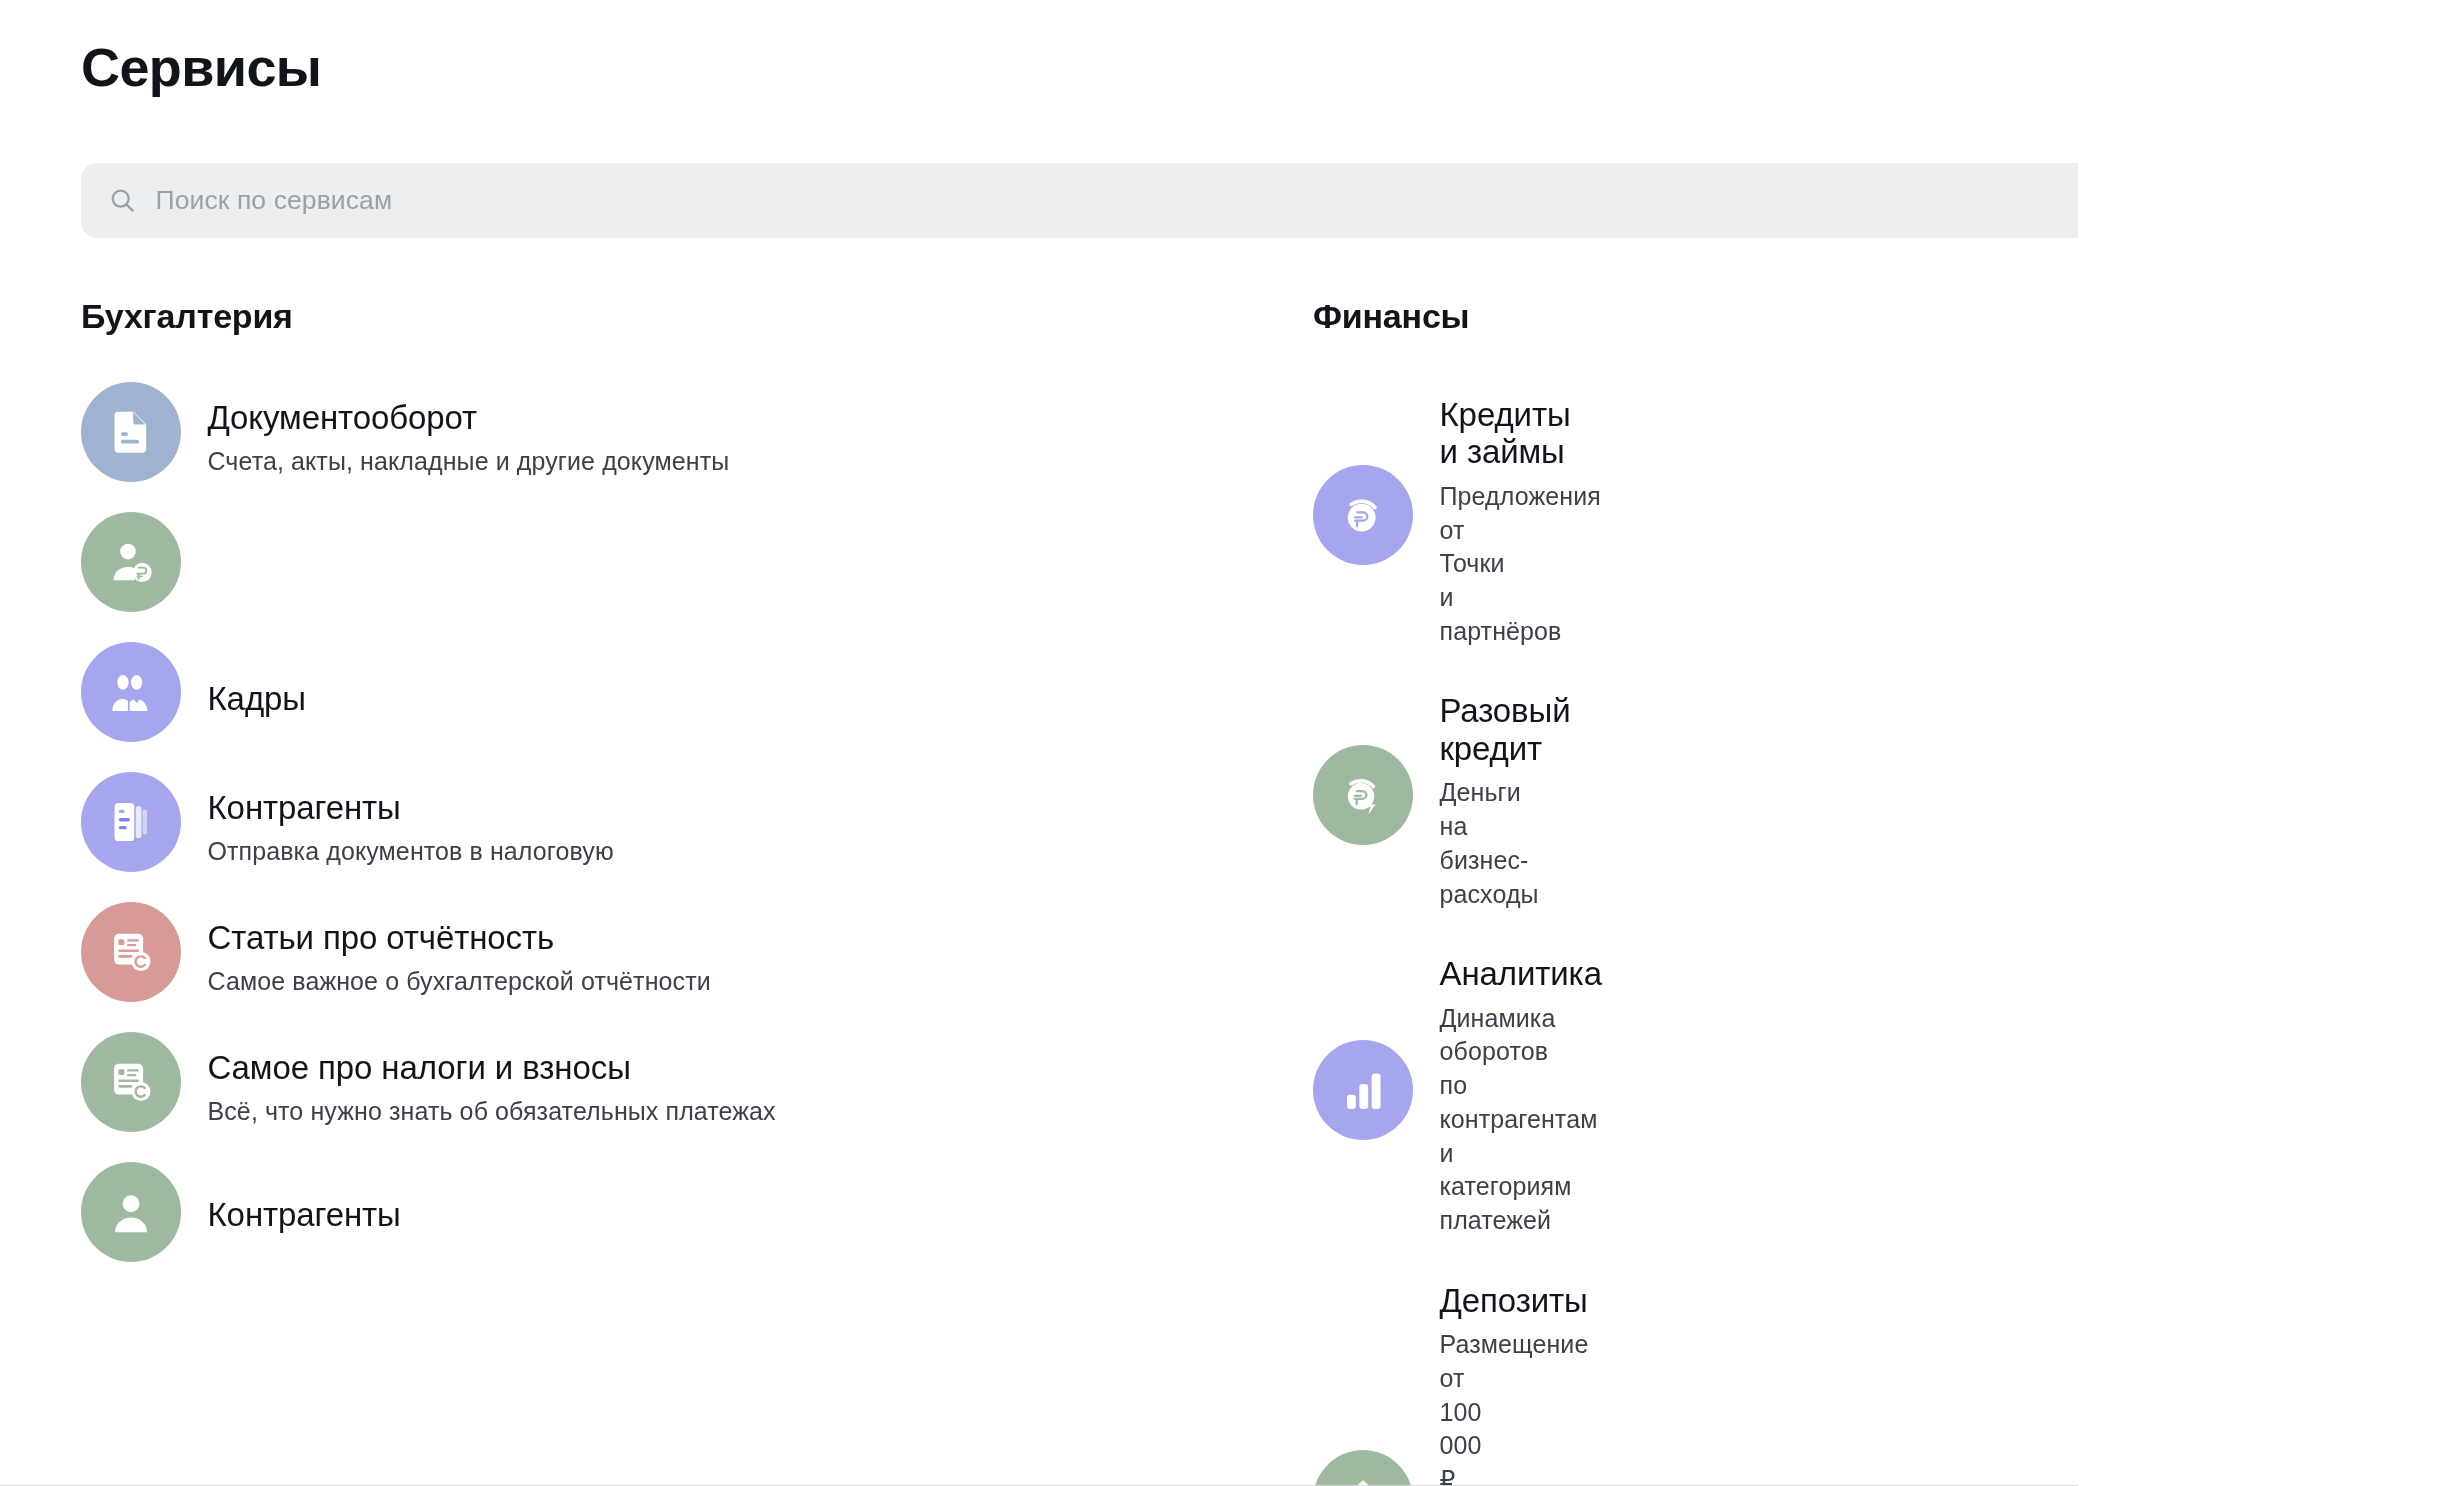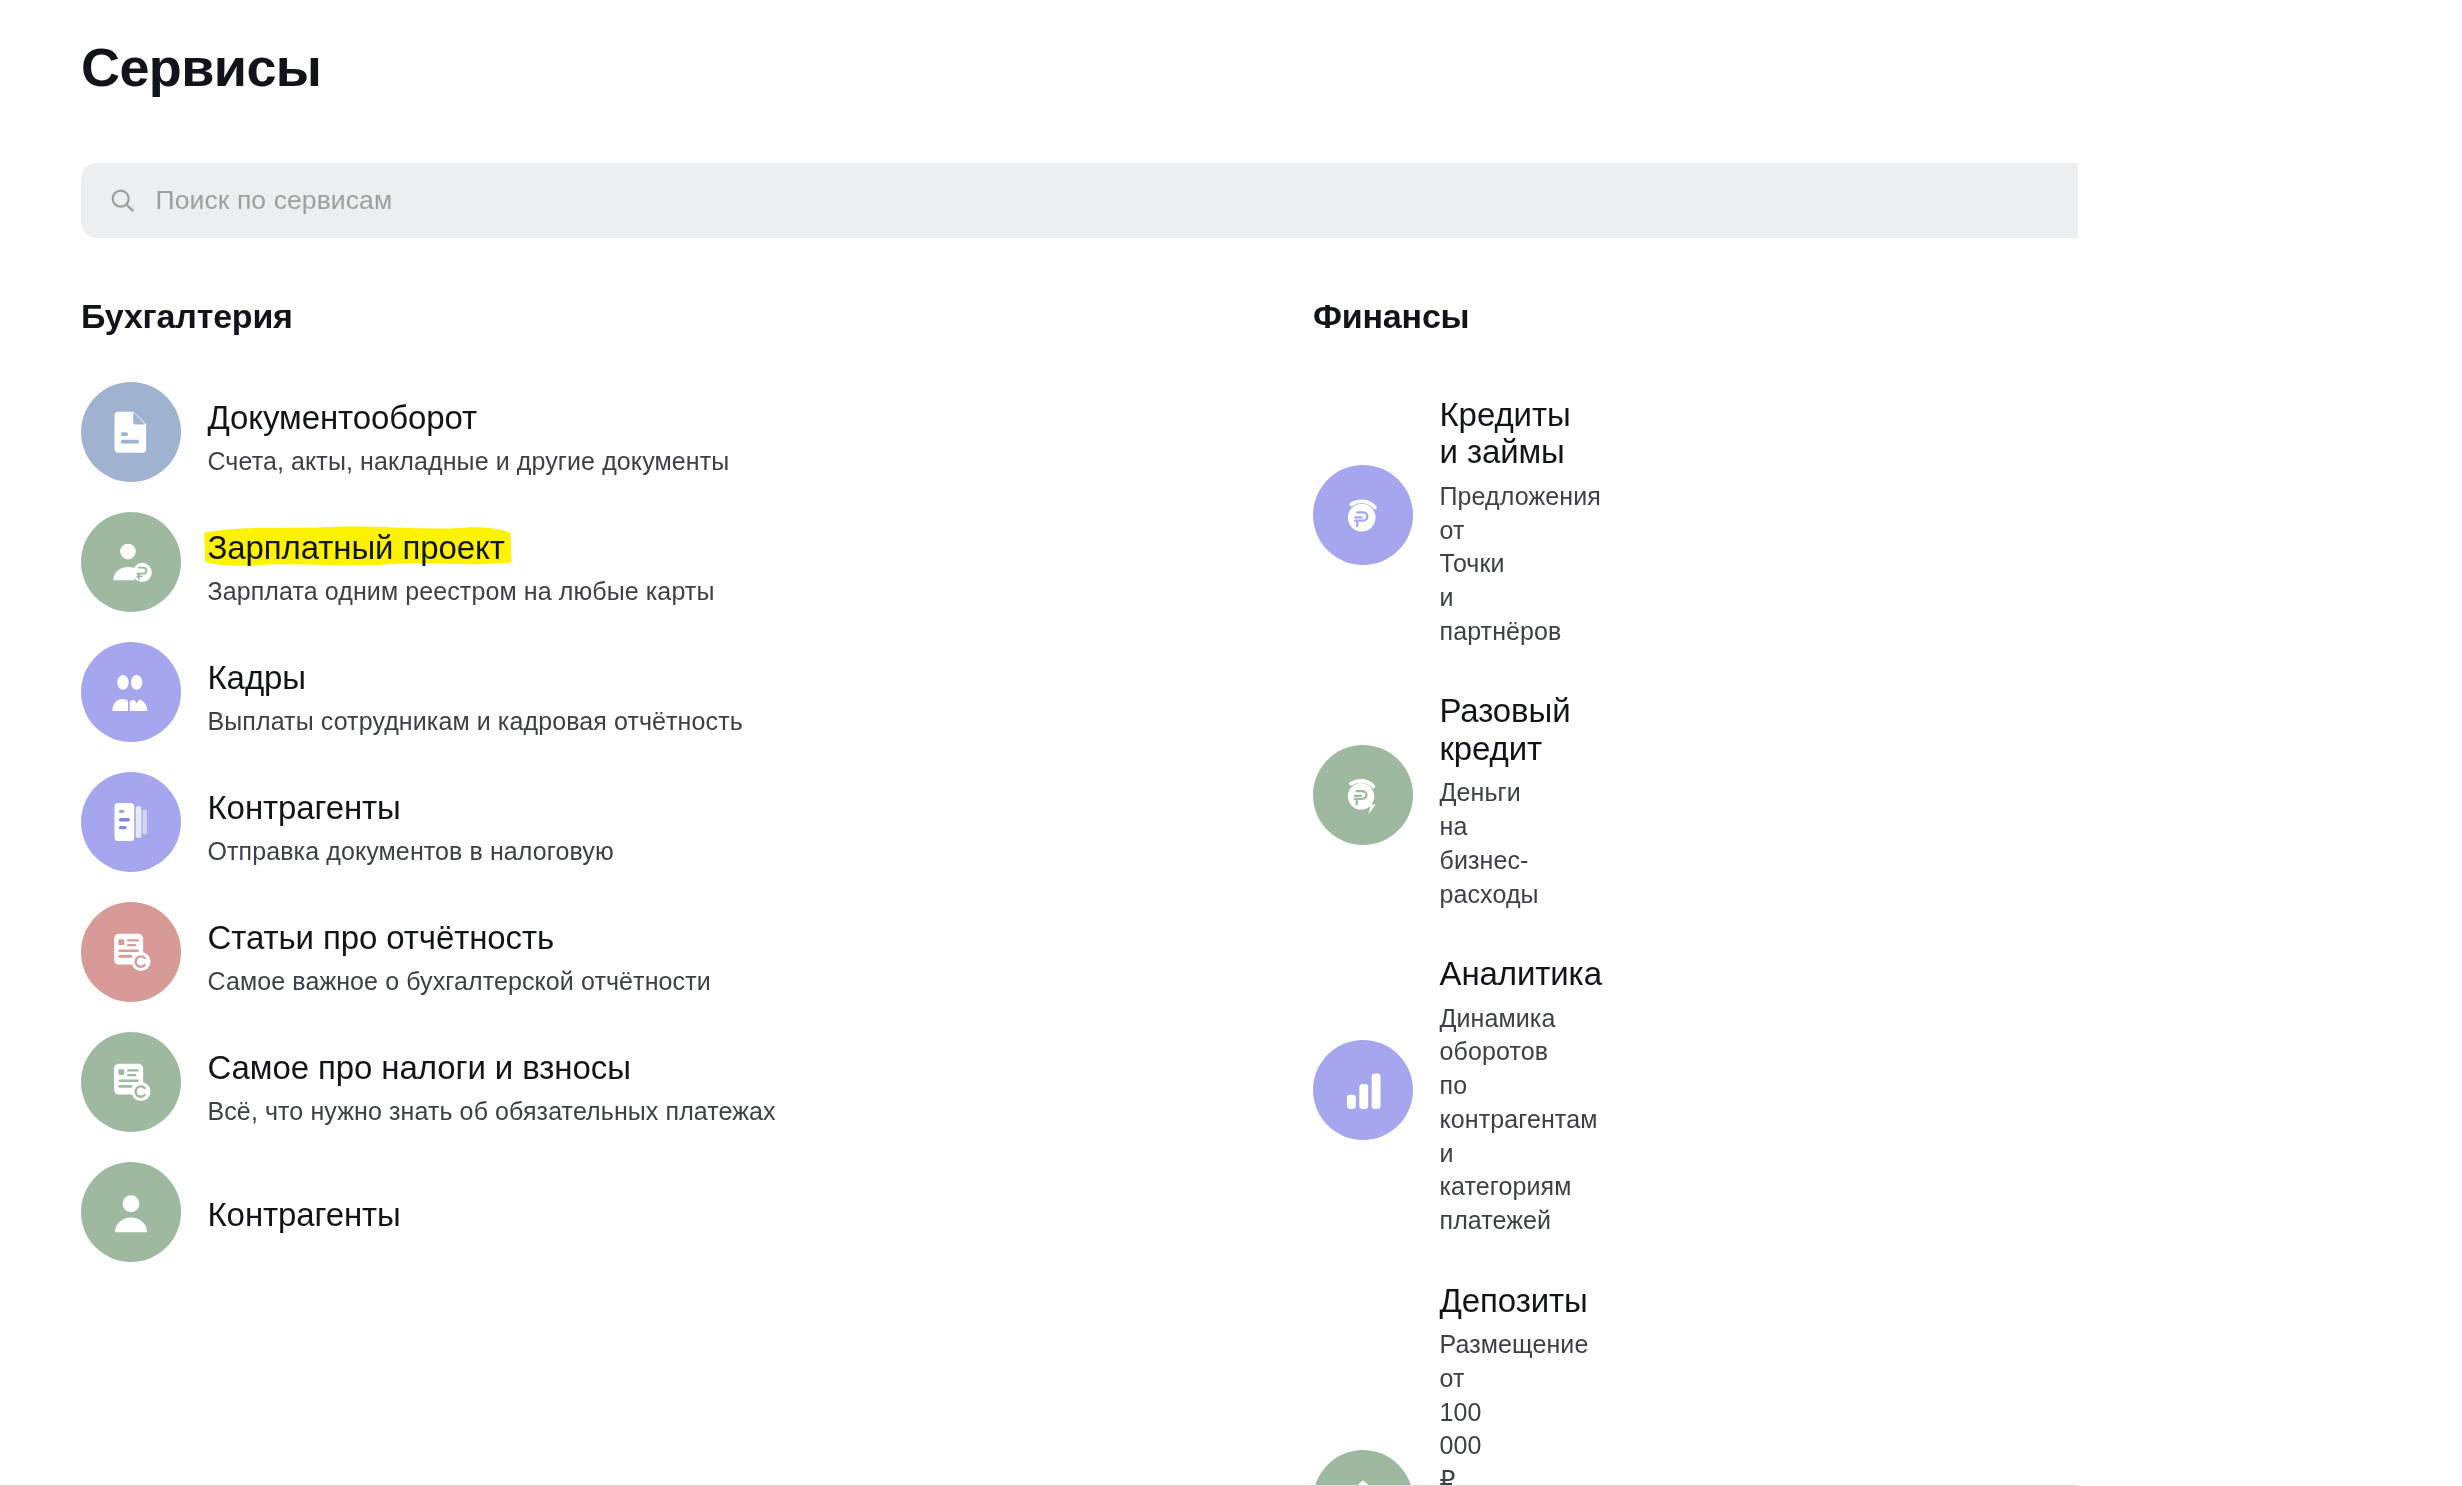--- a/index.html
+++ b/index.html
@@ -207,47 +207,34 @@
 
         <div class="service-item">
           <span class="service-icon" style="background:#9fb8a0;">
             <svg viewBox="0 0 24 24" fill="#ffffff">
               <circle cx="10.6" cy="7.2" r="3.6"></circle>
               <path d="M3.9 20.4c0-3.7 3-6.1 6.7-6.1 1.1 0 2.2.2 3.1.6v5.5H3.9z"></path>
               <circle cx="17.2" cy="16.8" r="4.4"></circle>
               <path d="M15.6 14.6h1.9c.9 0 1.6.6 1.6 1.4s-.7 1.4-1.6 1.4h-1.9m0 0v2.4m-.7-2.4h2.1m-2.1 1.2h2.1" stroke="#9fb8a0" stroke-width="0.85" fill="none" stroke-linecap="round"></path>
             </svg>
           </span>
-          <div class="service-text">
-            <div class="service-title highlighted">
-              <span class="hl-wrap">
-                <svg class="hl-mark" viewBox="0 0 300 70" preserveAspectRatio="none">
-                  <path d="M3,16 C40,6 80,11 124,8 C168,5 212,13 252,9 C272,7 290,12 296,16
-                           L297,56 C258,62 216,55 176,59 C132,63 92,56 52,60 C32,62 12,60 4,55 Z" fill="#fdf300"></path>
-                </svg>
-                <span class="hl-text">Зарплатный проект</span>
-              </span>
-            </div>
-            <div class="service-desc">Зарплата одним реестром на любые карты</div>
-          </div>
         </div>
 
         <div class="service-item">
           <span class="service-icon" style="background:#a5a6ee;">
             <svg viewBox="0 0 24 24" fill="#ffffff">
               <ellipse cx="8.3" cy="7.6" rx="2.6" ry="3.4"></ellipse>
               <ellipse cx="14.6" cy="7.6" rx="2.6" ry="3.4"></ellipse>
               <path d="M3.4 20.8c0-3.3 1.9-5.6 4.6-5.6 1 0 1.9.3 2.6.9v4.7H3.4z"></path>
               <path d="M11.4 20.8v-4.3c.8-.8 1.9-1.3 3.2-1.3 2.8 0 4.9 2.3 4.9 5.6h-8.1z"></path>
               <path d="M12.9 14.9l1.7 2.3 1.7-2.3" fill="#a5a6ee"></path>
             </svg>
           </span>
           <div class="service-text">
             <div class="service-title">Кадры</div>
-            <div class="service-desc">Выплаты сотрудникам и кадровая отчётность</div>
           </div>
         </div>
 
         <div class="service-item">
           <span class="service-icon" style="background:#a5a6ee;">
             <svg viewBox="0 0 24 24" fill="#ffffff">
               <rect x="4.4" y="3.2" width="9.1" height="17.6" rx="1.7"></rect>
               <rect x="14.2" y="4.6" width="2.6" height="14.8" rx="1.2" opacity="0.75"></rect>
               <rect x="17.3" y="6.2" width="2.1" height="11.6" rx="1" opacity="0.5"></rect>
               <rect x="6.4" y="6.3" width="2.6" height="1.6" rx=".8" fill="#a5a6ee"></rect>

